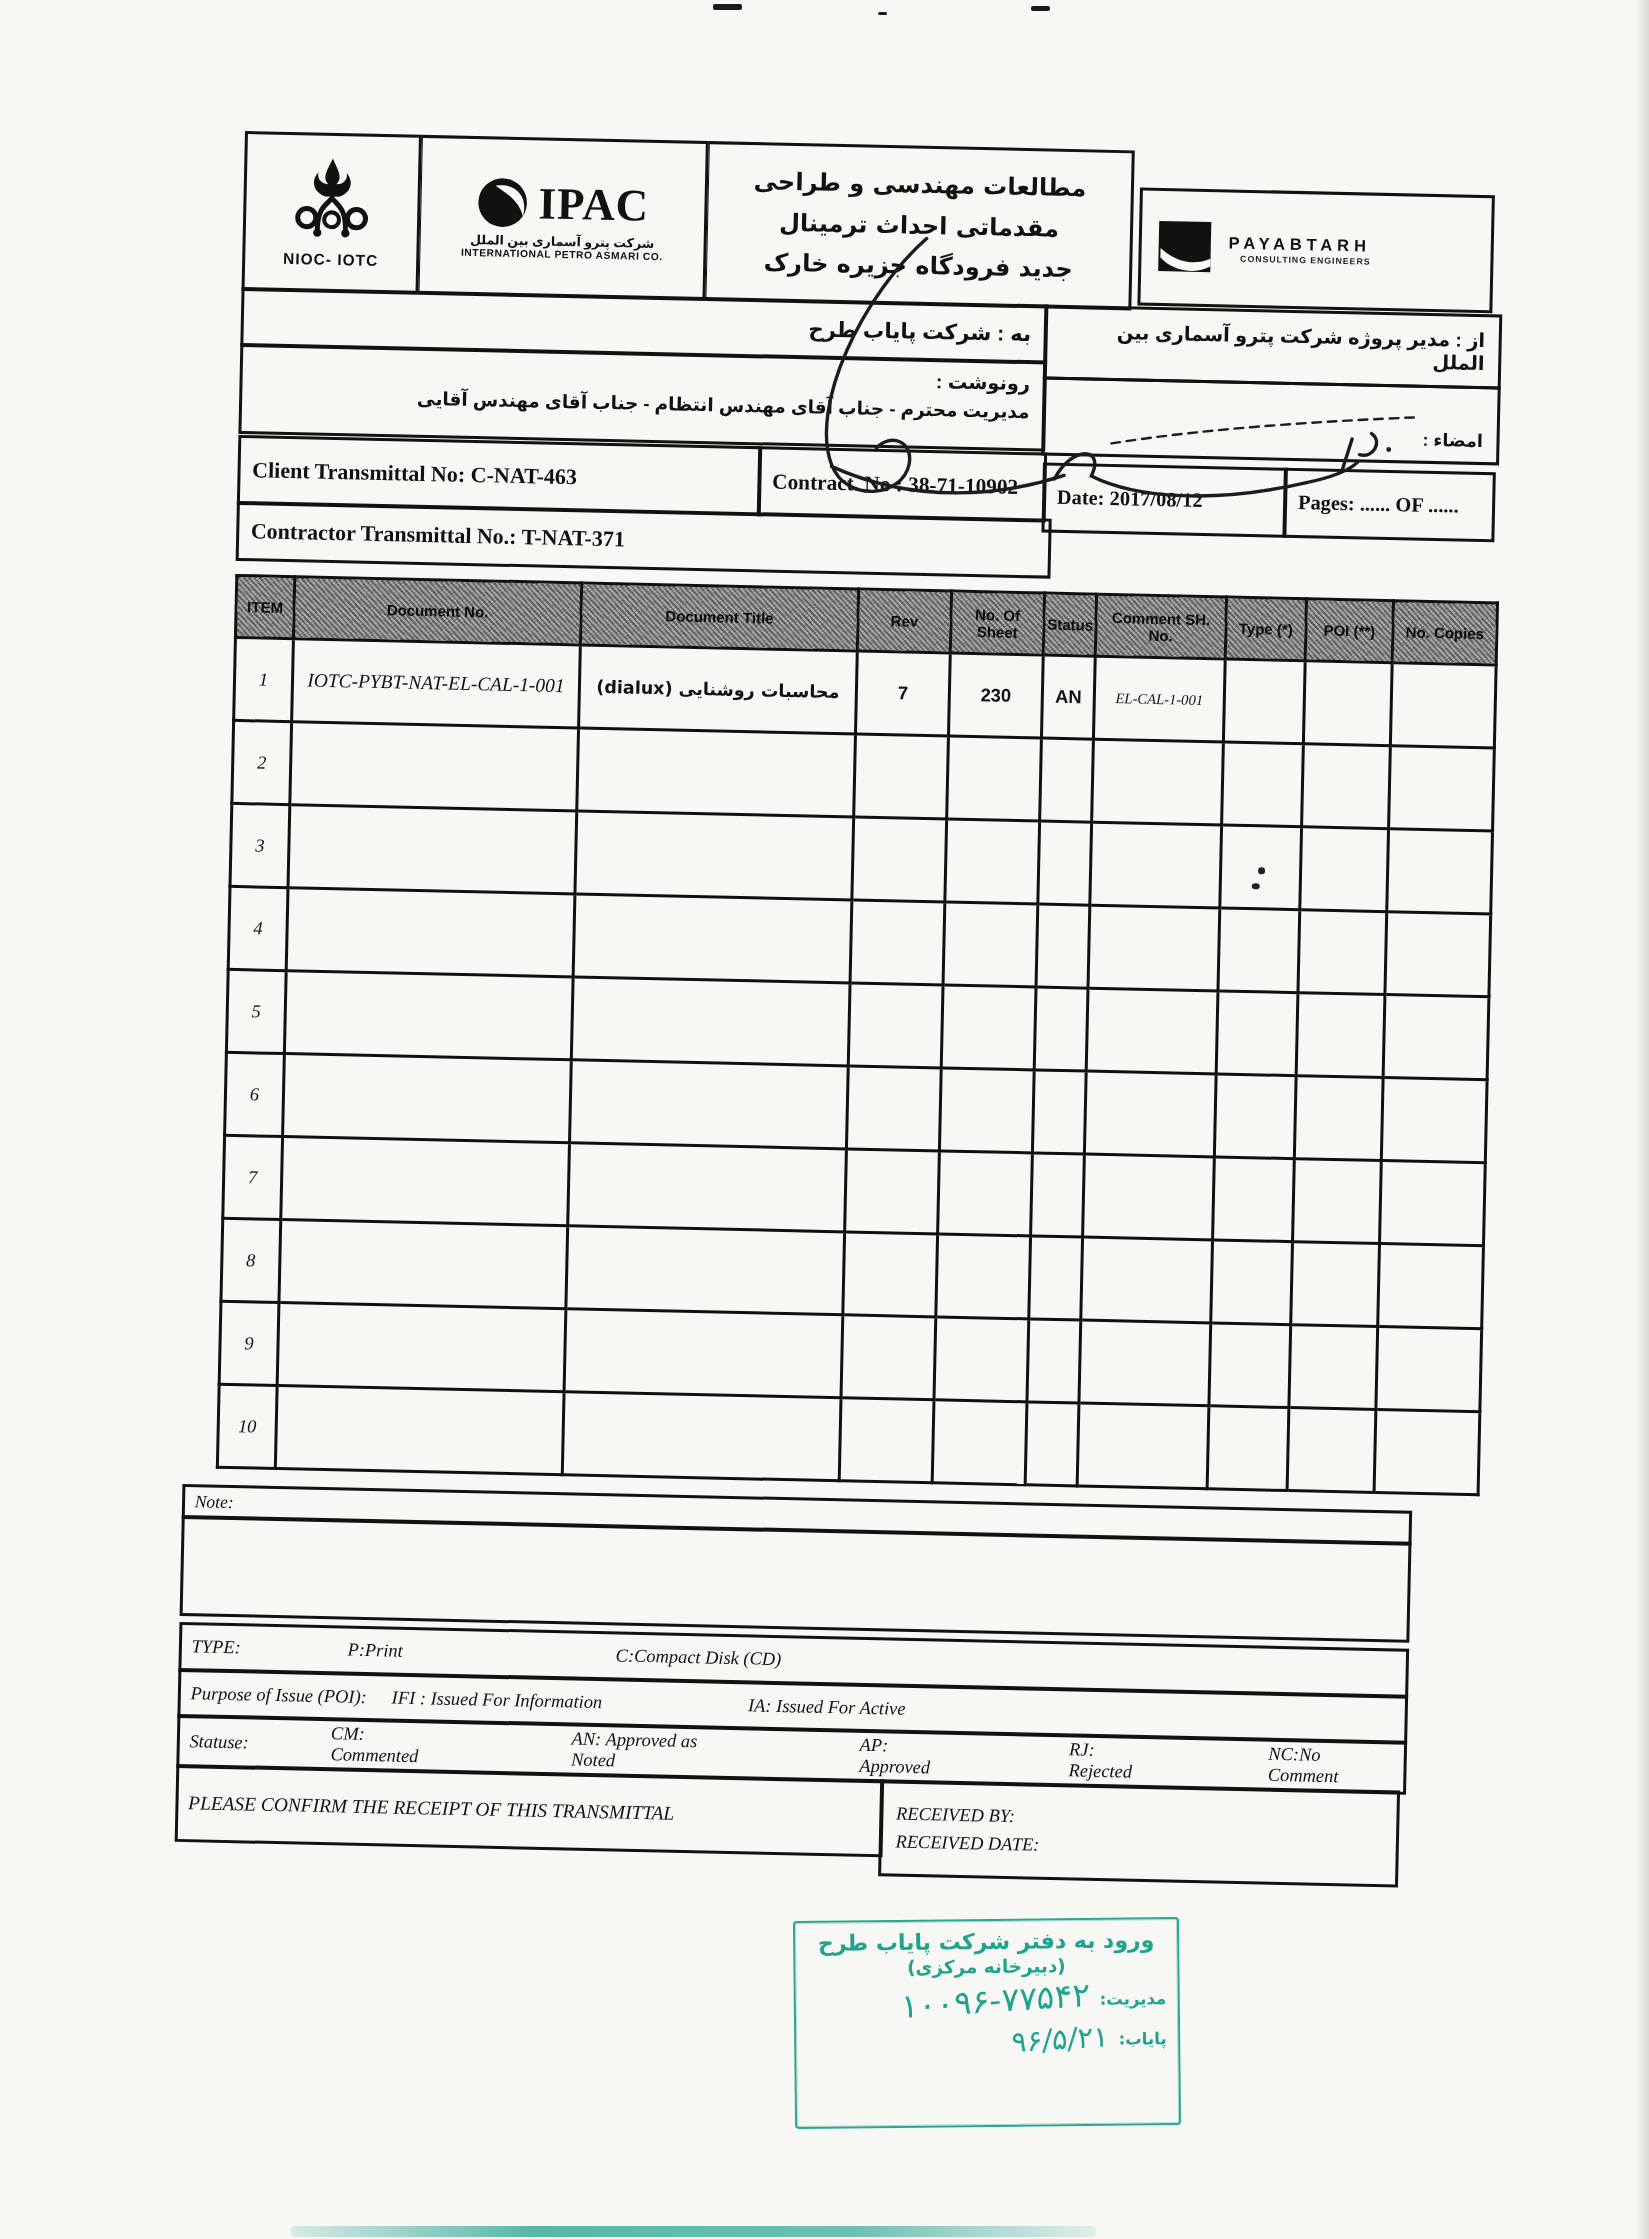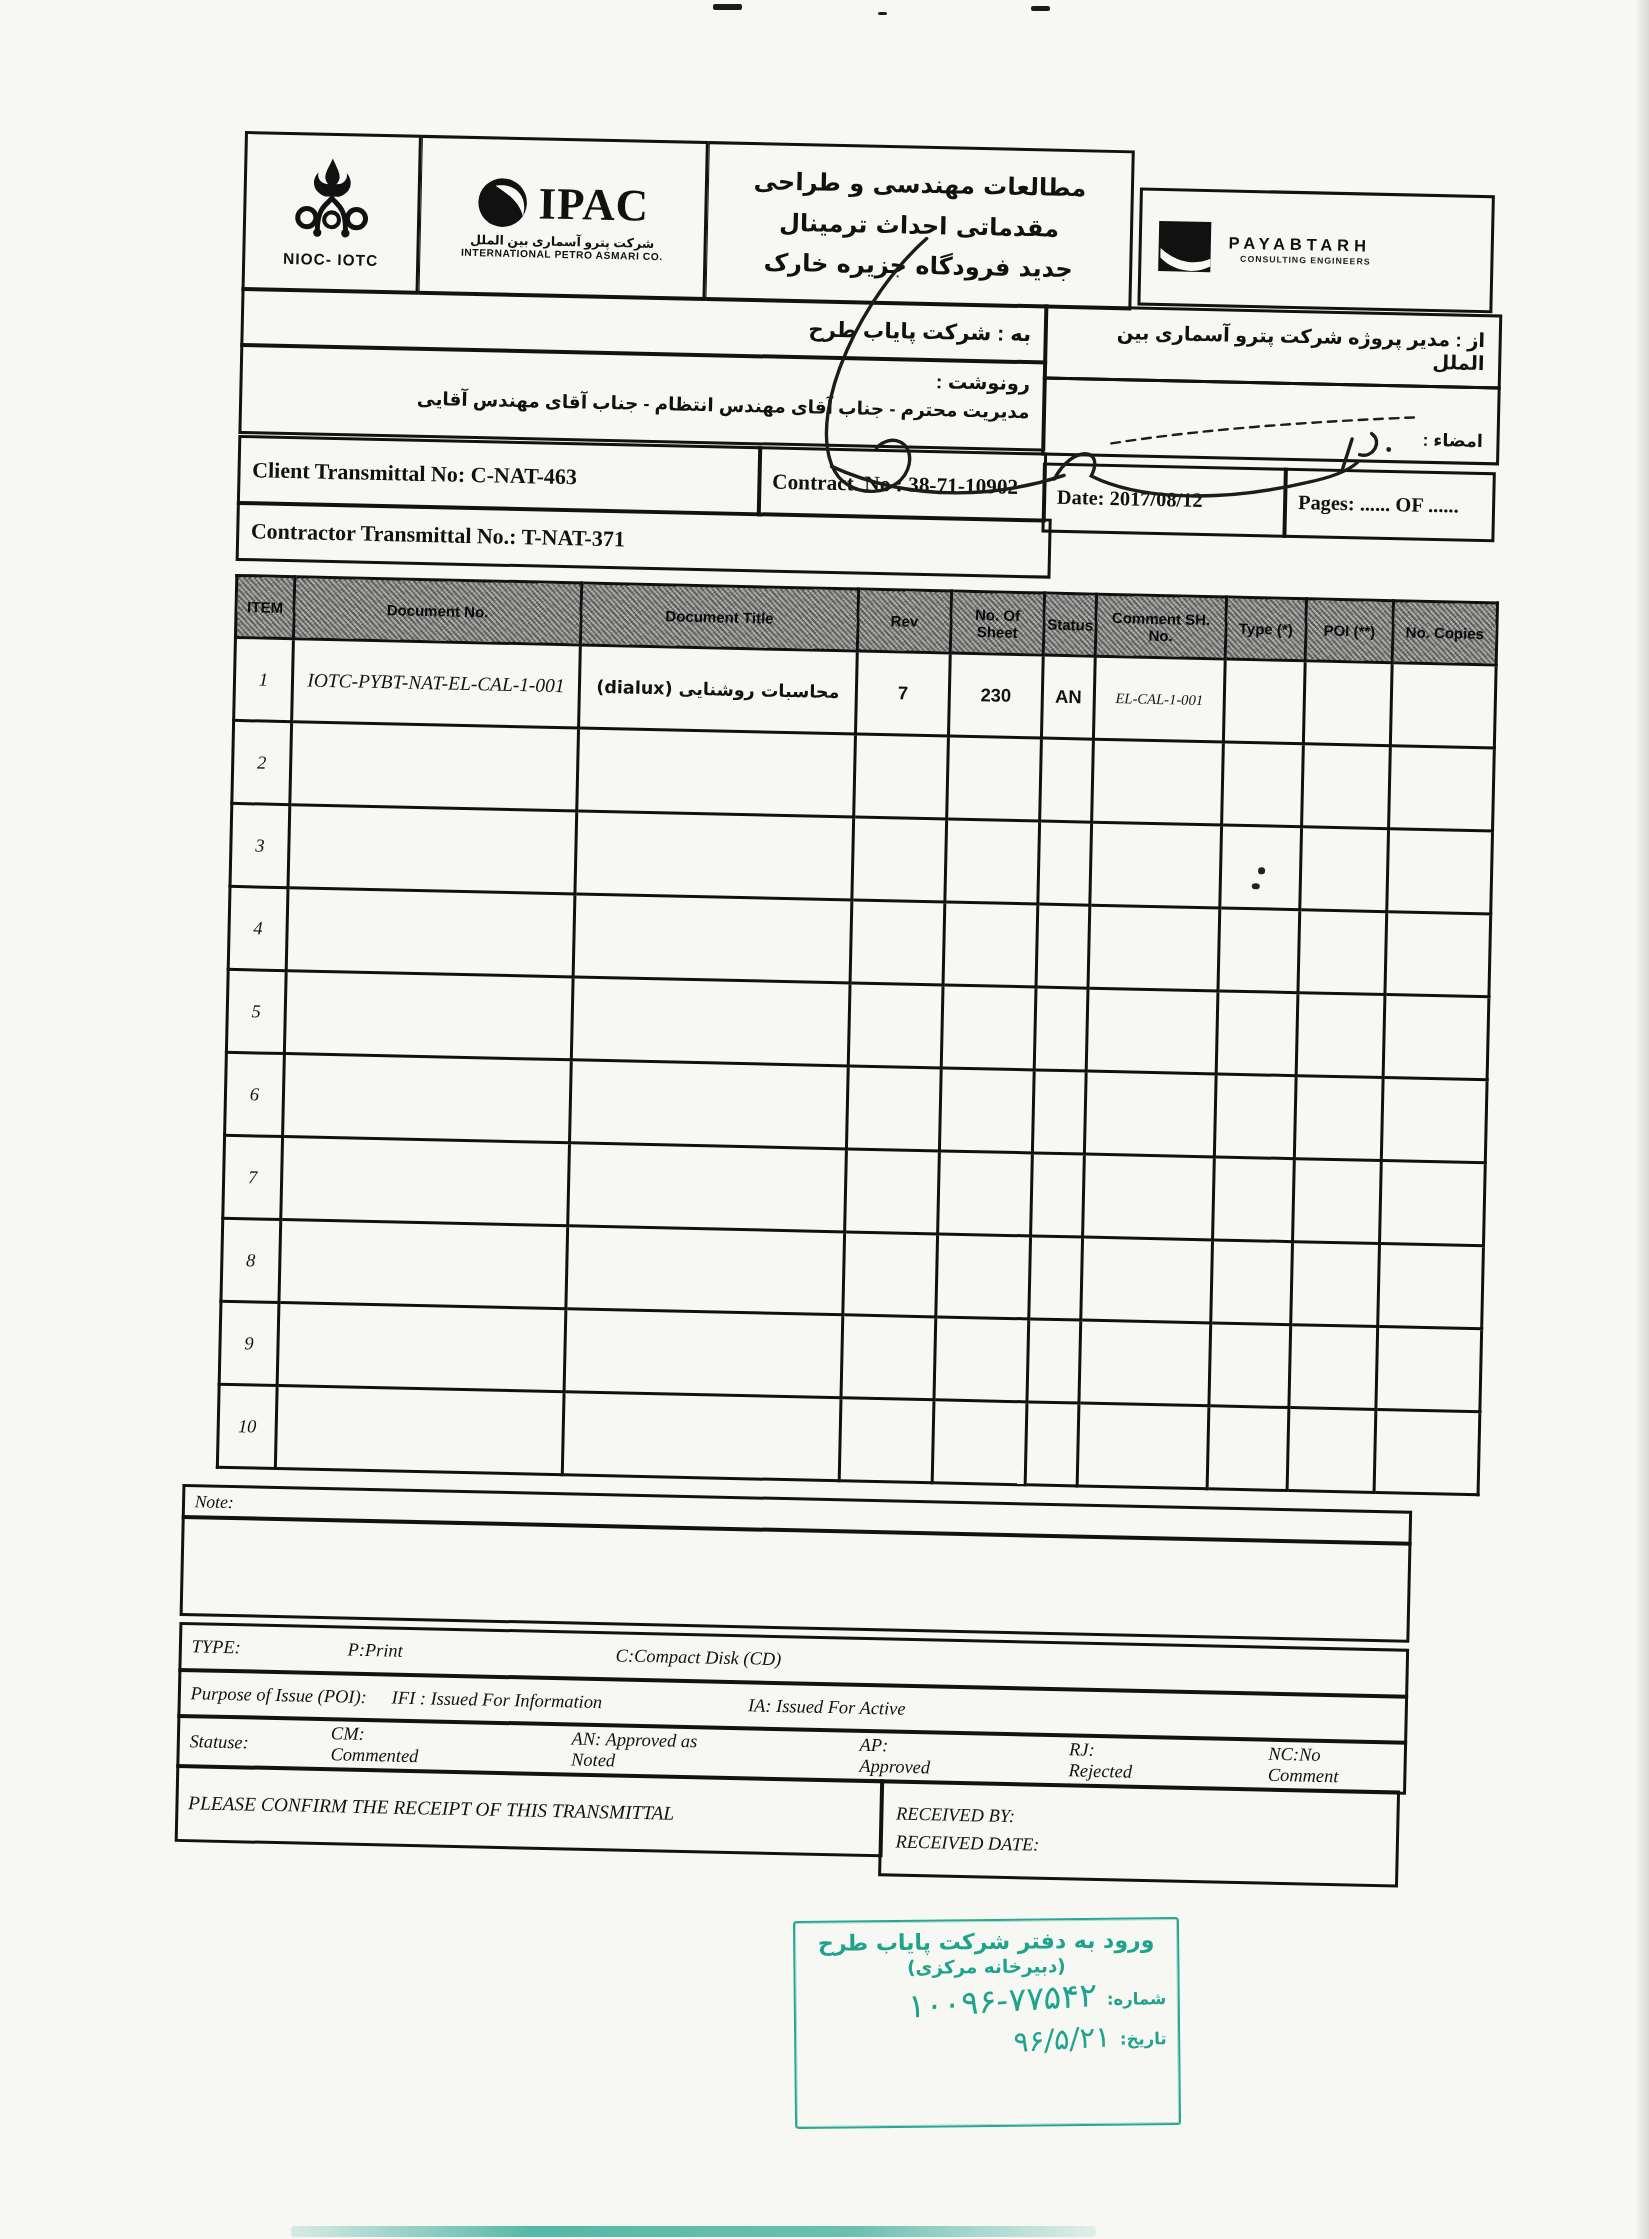--- a/index.html
+++ b/index.html
@@ -401,25 +401,25 @@
     </svg>
 
     <div class="speck" style="left:1029px;top:714px;width:6.8px;height:6.8px;"></div>
     <div class="speck" style="left:1023px;top:730px;width:7.8px;height:5.8px;"></div>
   </div>
 
   <div class="stamp" dir="rtl">
     <div class="stamp-line1">ورود به دفتر شرکت پایاب طرح</div>
     <div class="stamp-line2">(دبیرخانه مرکزی)</div>
     <div class="stamp-row">
-      <span class="stamp-label">شماره:</span>
+      <span class="stamp-label">مدیریت:</span>
       <span class="stamp-hand num">۱۰۰۹۶-۷۷۵۴۲</span>
     </div>
     <div class="stamp-row">
-      <span class="stamp-label">تاریخ:</span>
+      <span class="stamp-label">پایاب:</span>
       <span class="stamp-hand date">۹۶/۵/۲۱</span>
     </div>
   </div>
 
   <div class="bottom-smear"></div>
   <div class="edge-shade"></div>
 </div>
 
 
 </body></html>

